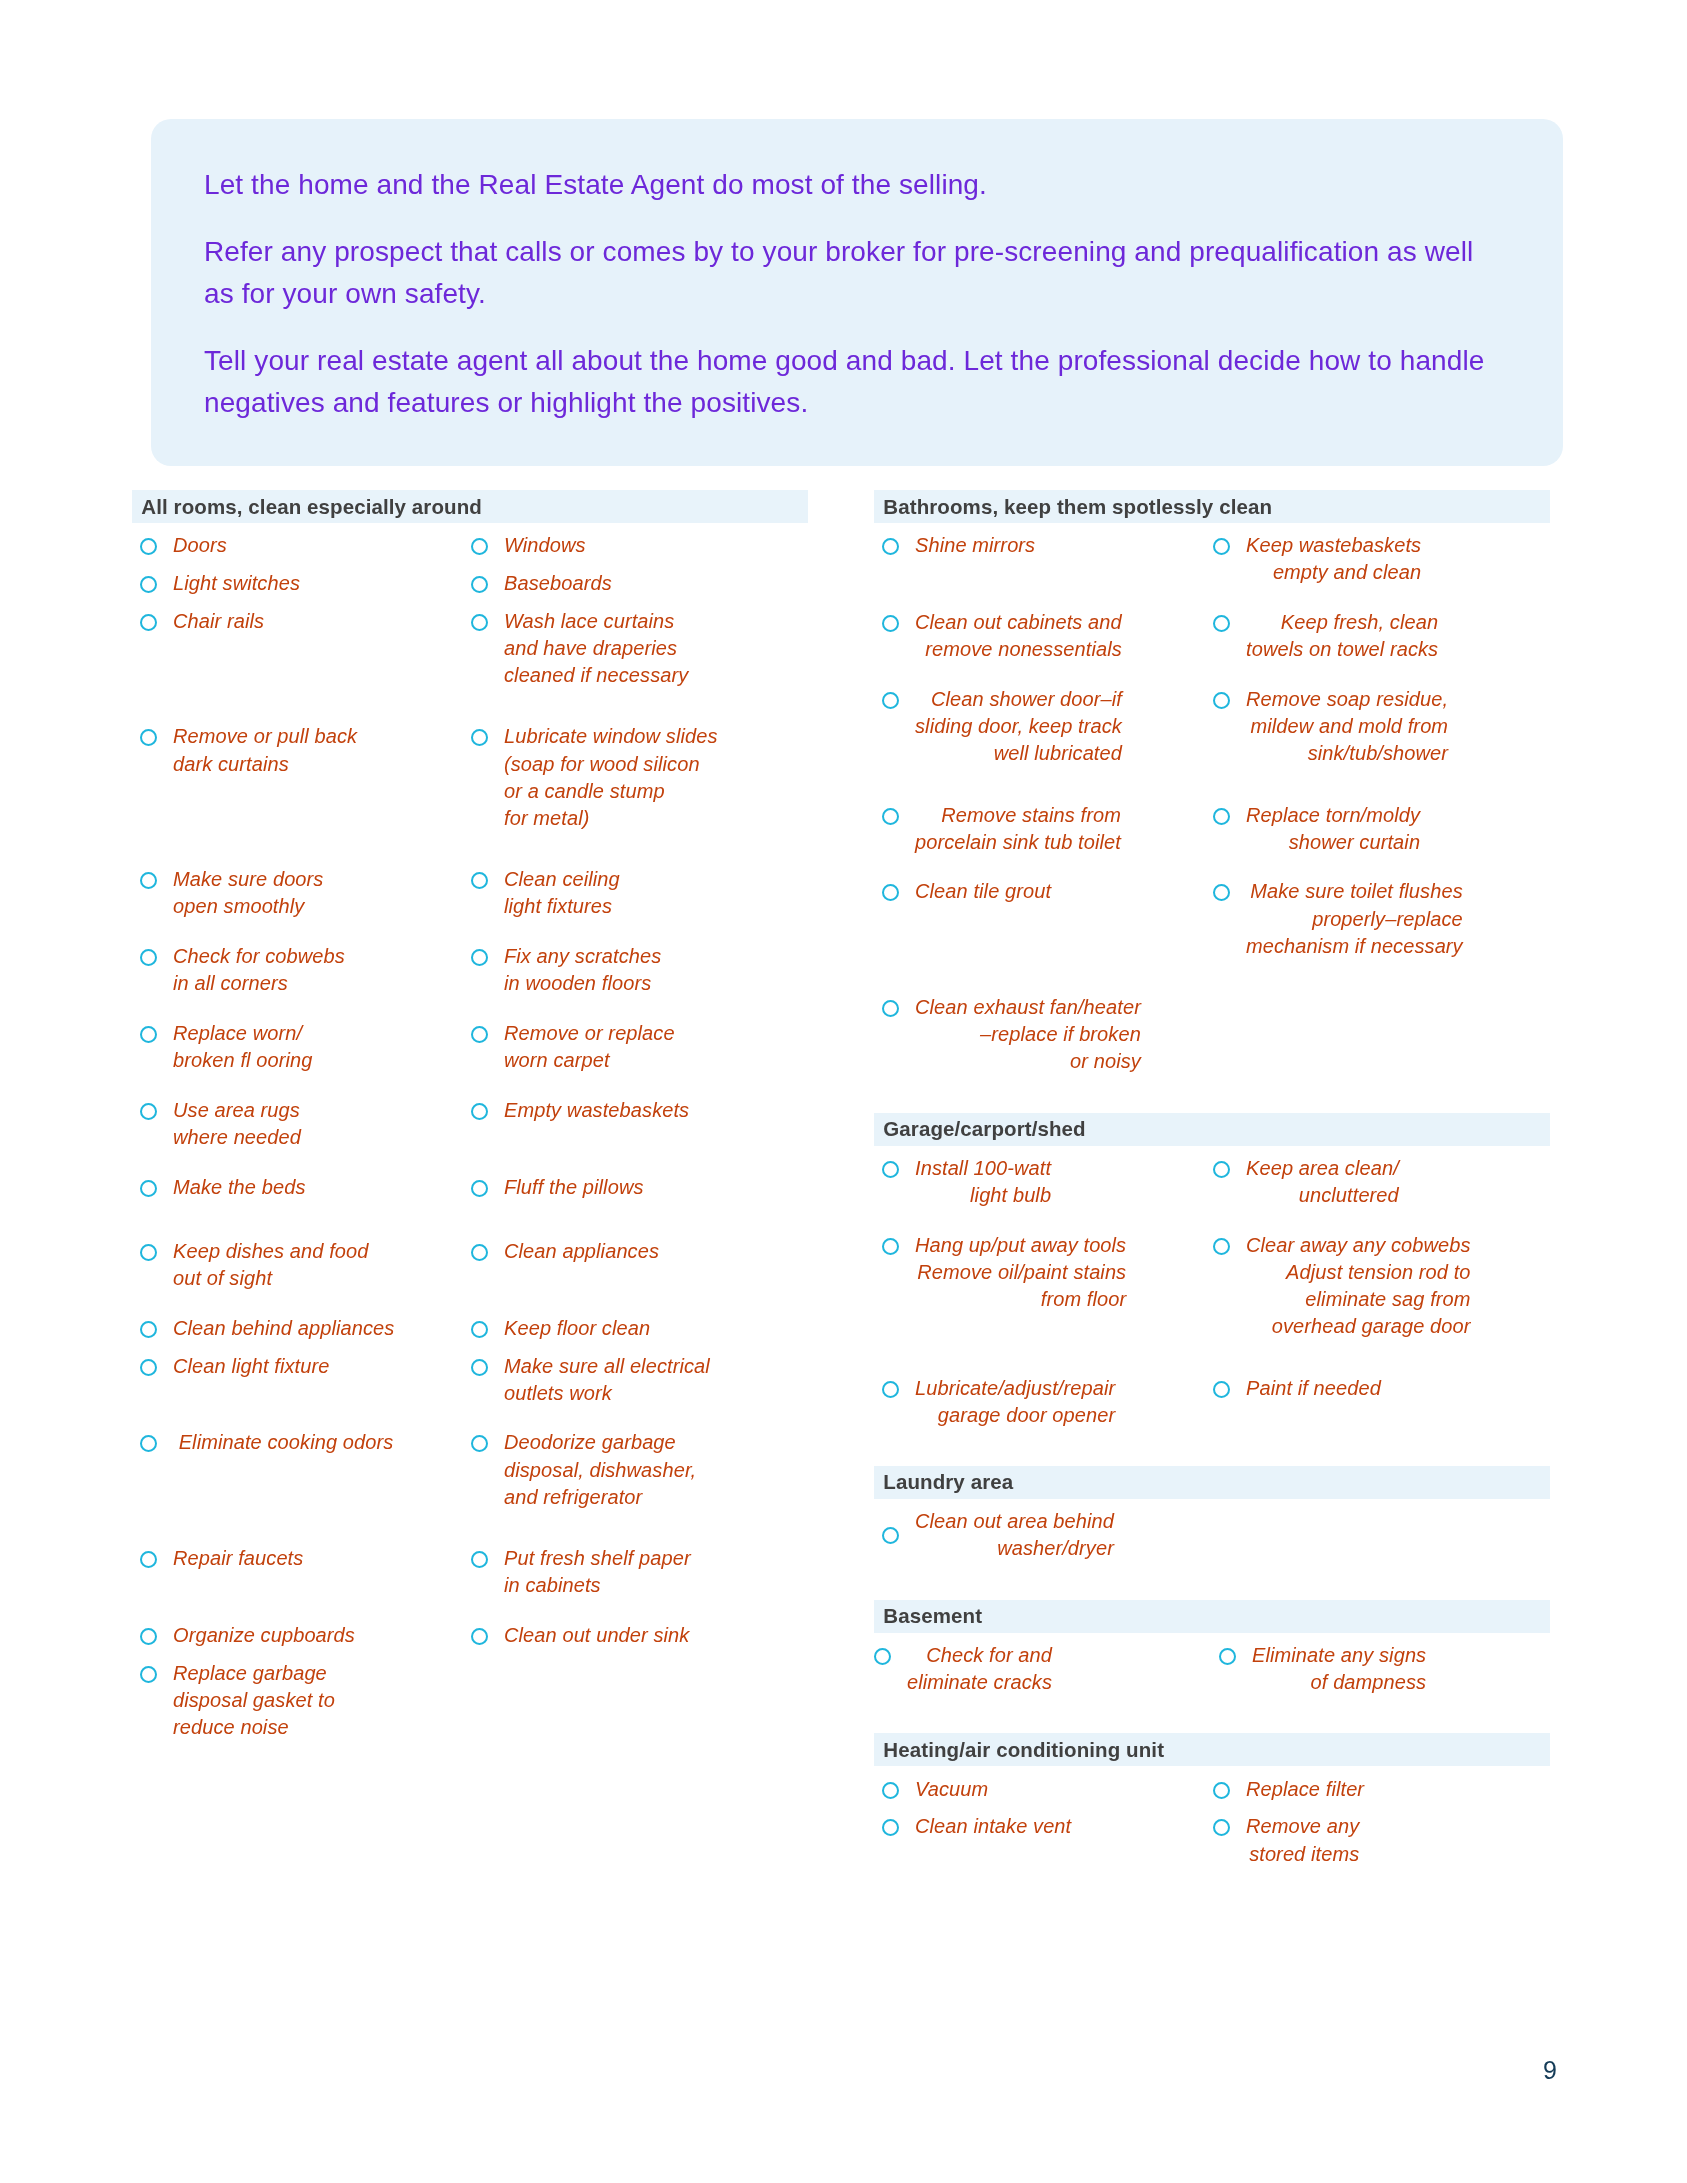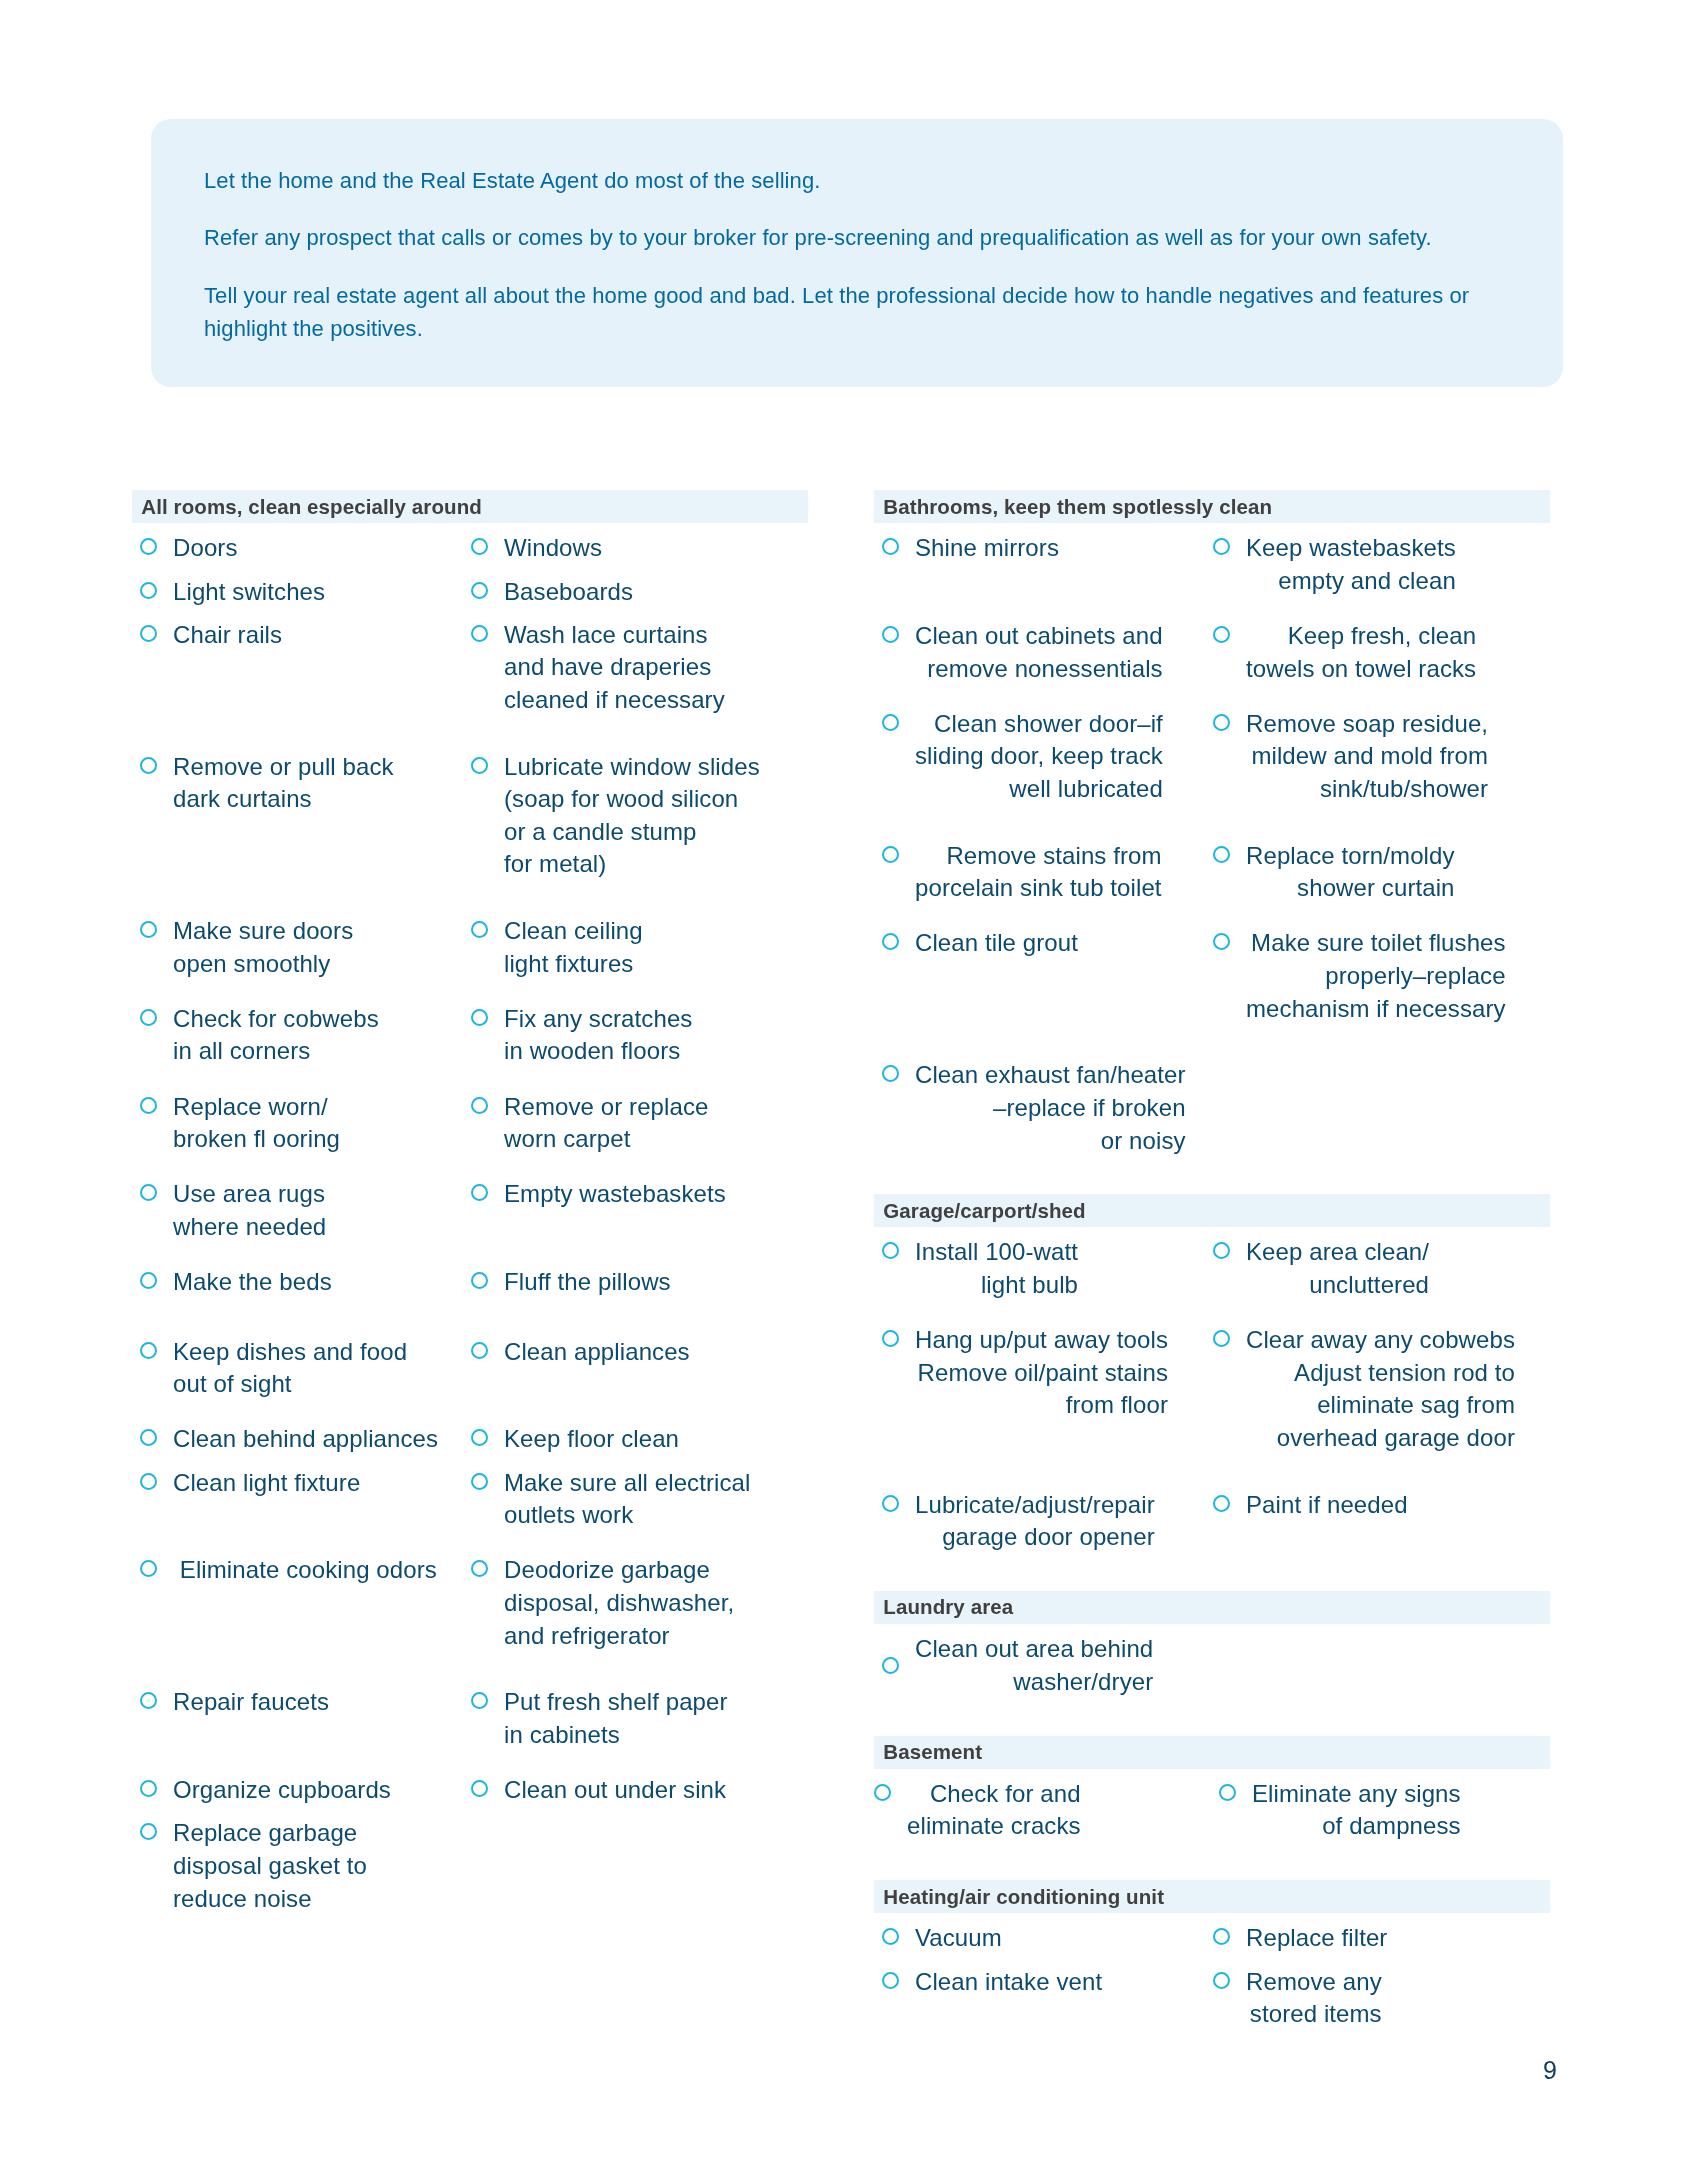--- a/index.html
+++ b/index.html
@@ -28,23 +28,23 @@
     position: absolute;
     left: 151px;
     top: 119px;
     width: 1412px;
     box-sizing: border-box;
     background: #e6f2fa;
     border-radius: 20px;
     padding: 45px 53px 41px 53px;
   }
   .intro-para {
-    font-size: 22px;
+    font-size: 28px;
     line-height: 1.52;
-    color: #0369a1;
+    color: #6d28d9;
     margin: 0 0 24px 0;
     letter-spacing: 0.1px;
   }
   .intro-para:last-child { margin-bottom: 0; }
 
   
   .columns {
     position: absolute;
     left: 0;
     top: 490px;
@@ -98,26 +98,27 @@
     height: 17px;
     border: 2px solid #1fb6dd;
     border-radius: 50%;
     box-sizing: border-box;
     margin-top: 6px;
     margin-right: 16px;
   }
   .bullet.mid { align-self: center; margin-top: 0; }
 
   .item-text {
-    font-size: 24px;
+    font-size: 20px;
     line-height: 1.36;
-    color: #0c4a6e;
+    color: #c2410c;
     letter-spacing: 0.1px;
     white-space: pre-wrap;
     max-width: 291px;
+    font-style: italic;
   }
   .cell-b .item-text { max-width: 298px; }
 
   .row-gap-sm { height: 10.6px; }
   .row-gap-md { height: 22.5px; }
   .row-gap-lg { height: 34px; }
   .sec-gap { height: 37px; }
 
   .empty-cell { width: 339px; }
 

